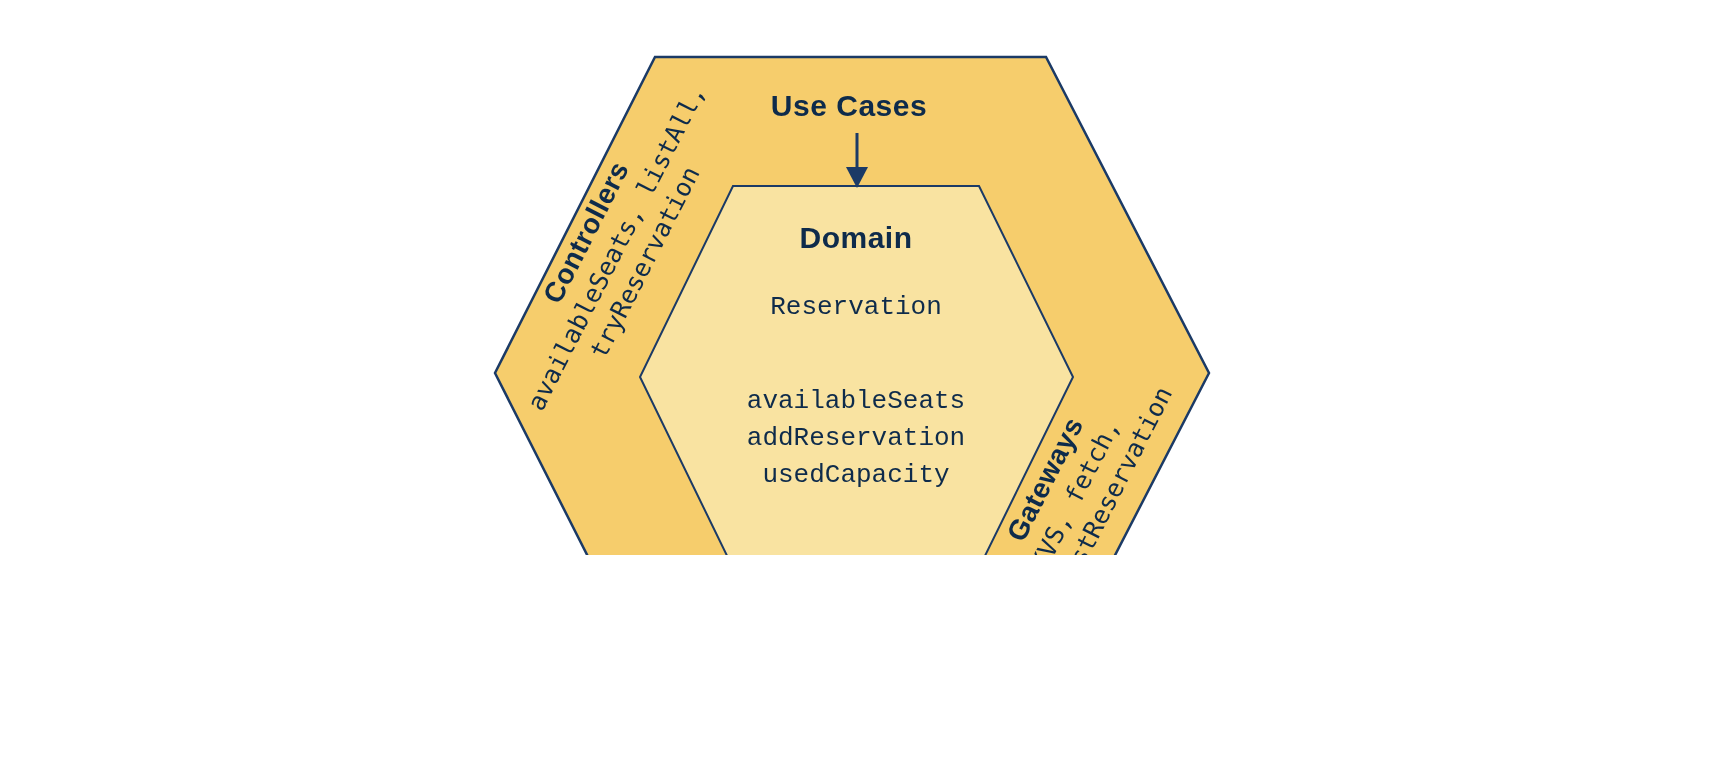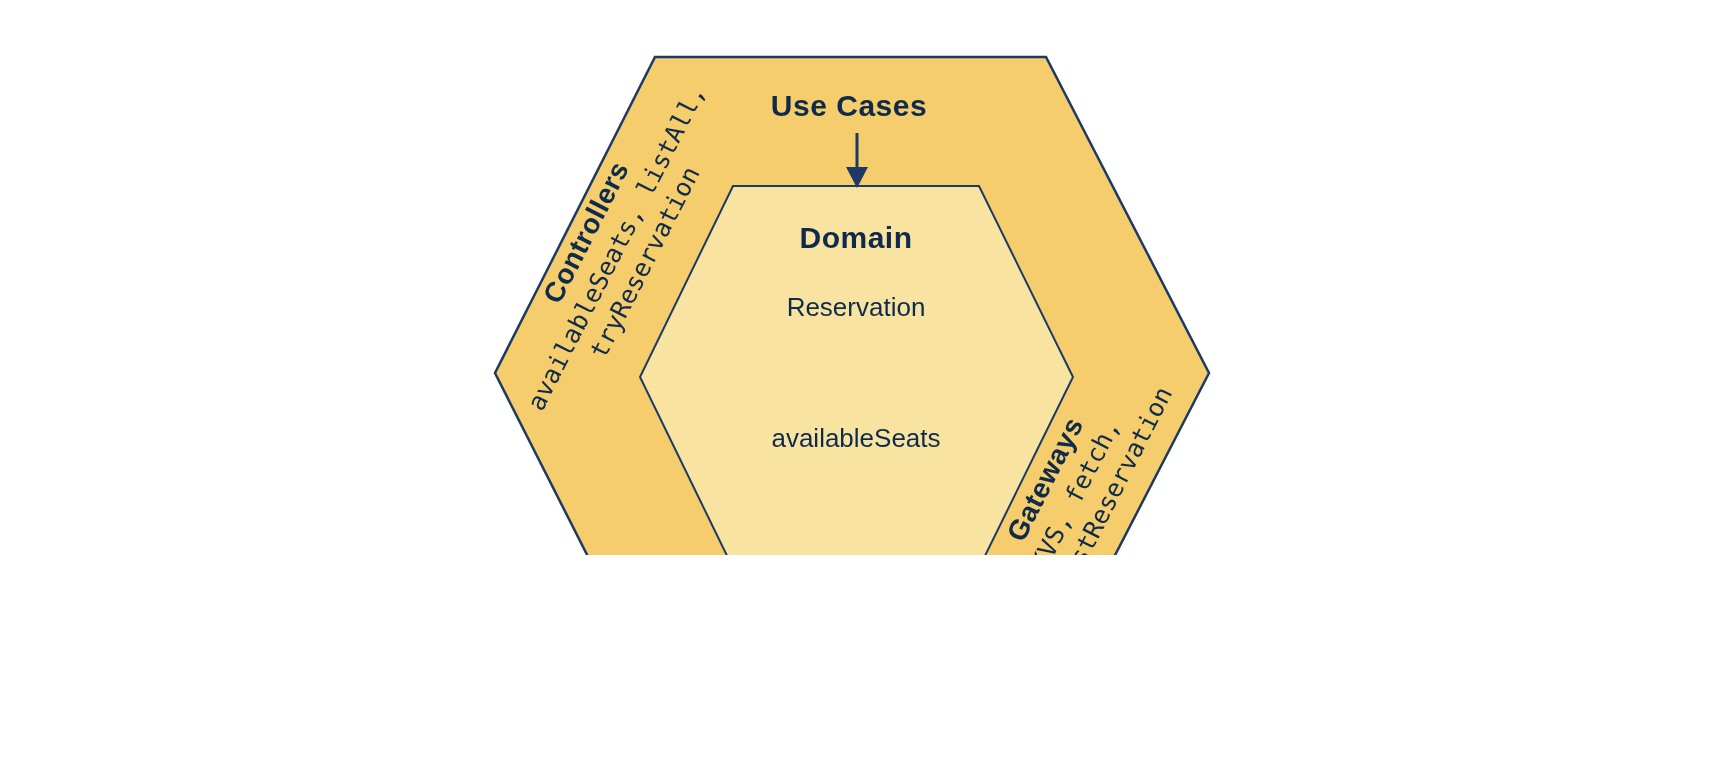--- a/index.html
+++ b/index.html
@@ -12,21 +12,21 @@
     color: #0E2B4B;
   }
   .layer { position: absolute; left: 0; top: 0; }
   .txt { position: absolute; transform: translate(-50%, -50%); white-space: nowrap; text-align: center; }
   .title {
     font-size: 30px;
     font-weight: bold;
     letter-spacing: 0.5px;
   }
   .mono {
-    font-family: Liberation Sans, sans-serif;
+    font-family: Liberation Mono, monospace;
     font-size: 26px;
   }
   .methods { line-height: 37px; }
   .rot {
     position: absolute;
     transform: translate(-50%, -50%) rotate(-63deg);
     text-align: center;
     white-space: nowrap;
   }
   .rot .port-name {
@@ -54,20 +54,22 @@
   </svg>
 
   <div class="txt title" style="left:849px; top:106px;">Use Cases</div>
 
   <div class="txt title" style="left:856px; top:238px;">Domain</div>
 
   <div class="txt mono" style="left:856px; top:307px;">Reservation</div>
 
   <div class="txt mono methods" style="left:856px; top:438px;">
     <div>availableSeats</div>
+    <div>addReservation</div>
+    <div>usedCapacity</div>
   </div>
 
   <div class="rot" style="left:615px; top:247px;">
     <div class="port-name">Controllers</div>
     <div class="port-fns">availableSeats, listAll,</div>
     <div class="port-fns">tryReservation</div>
   </div>
 
   <div class="rot" style="left:1074px; top:494px;">
     <div class="port-name">Gateways</div>

